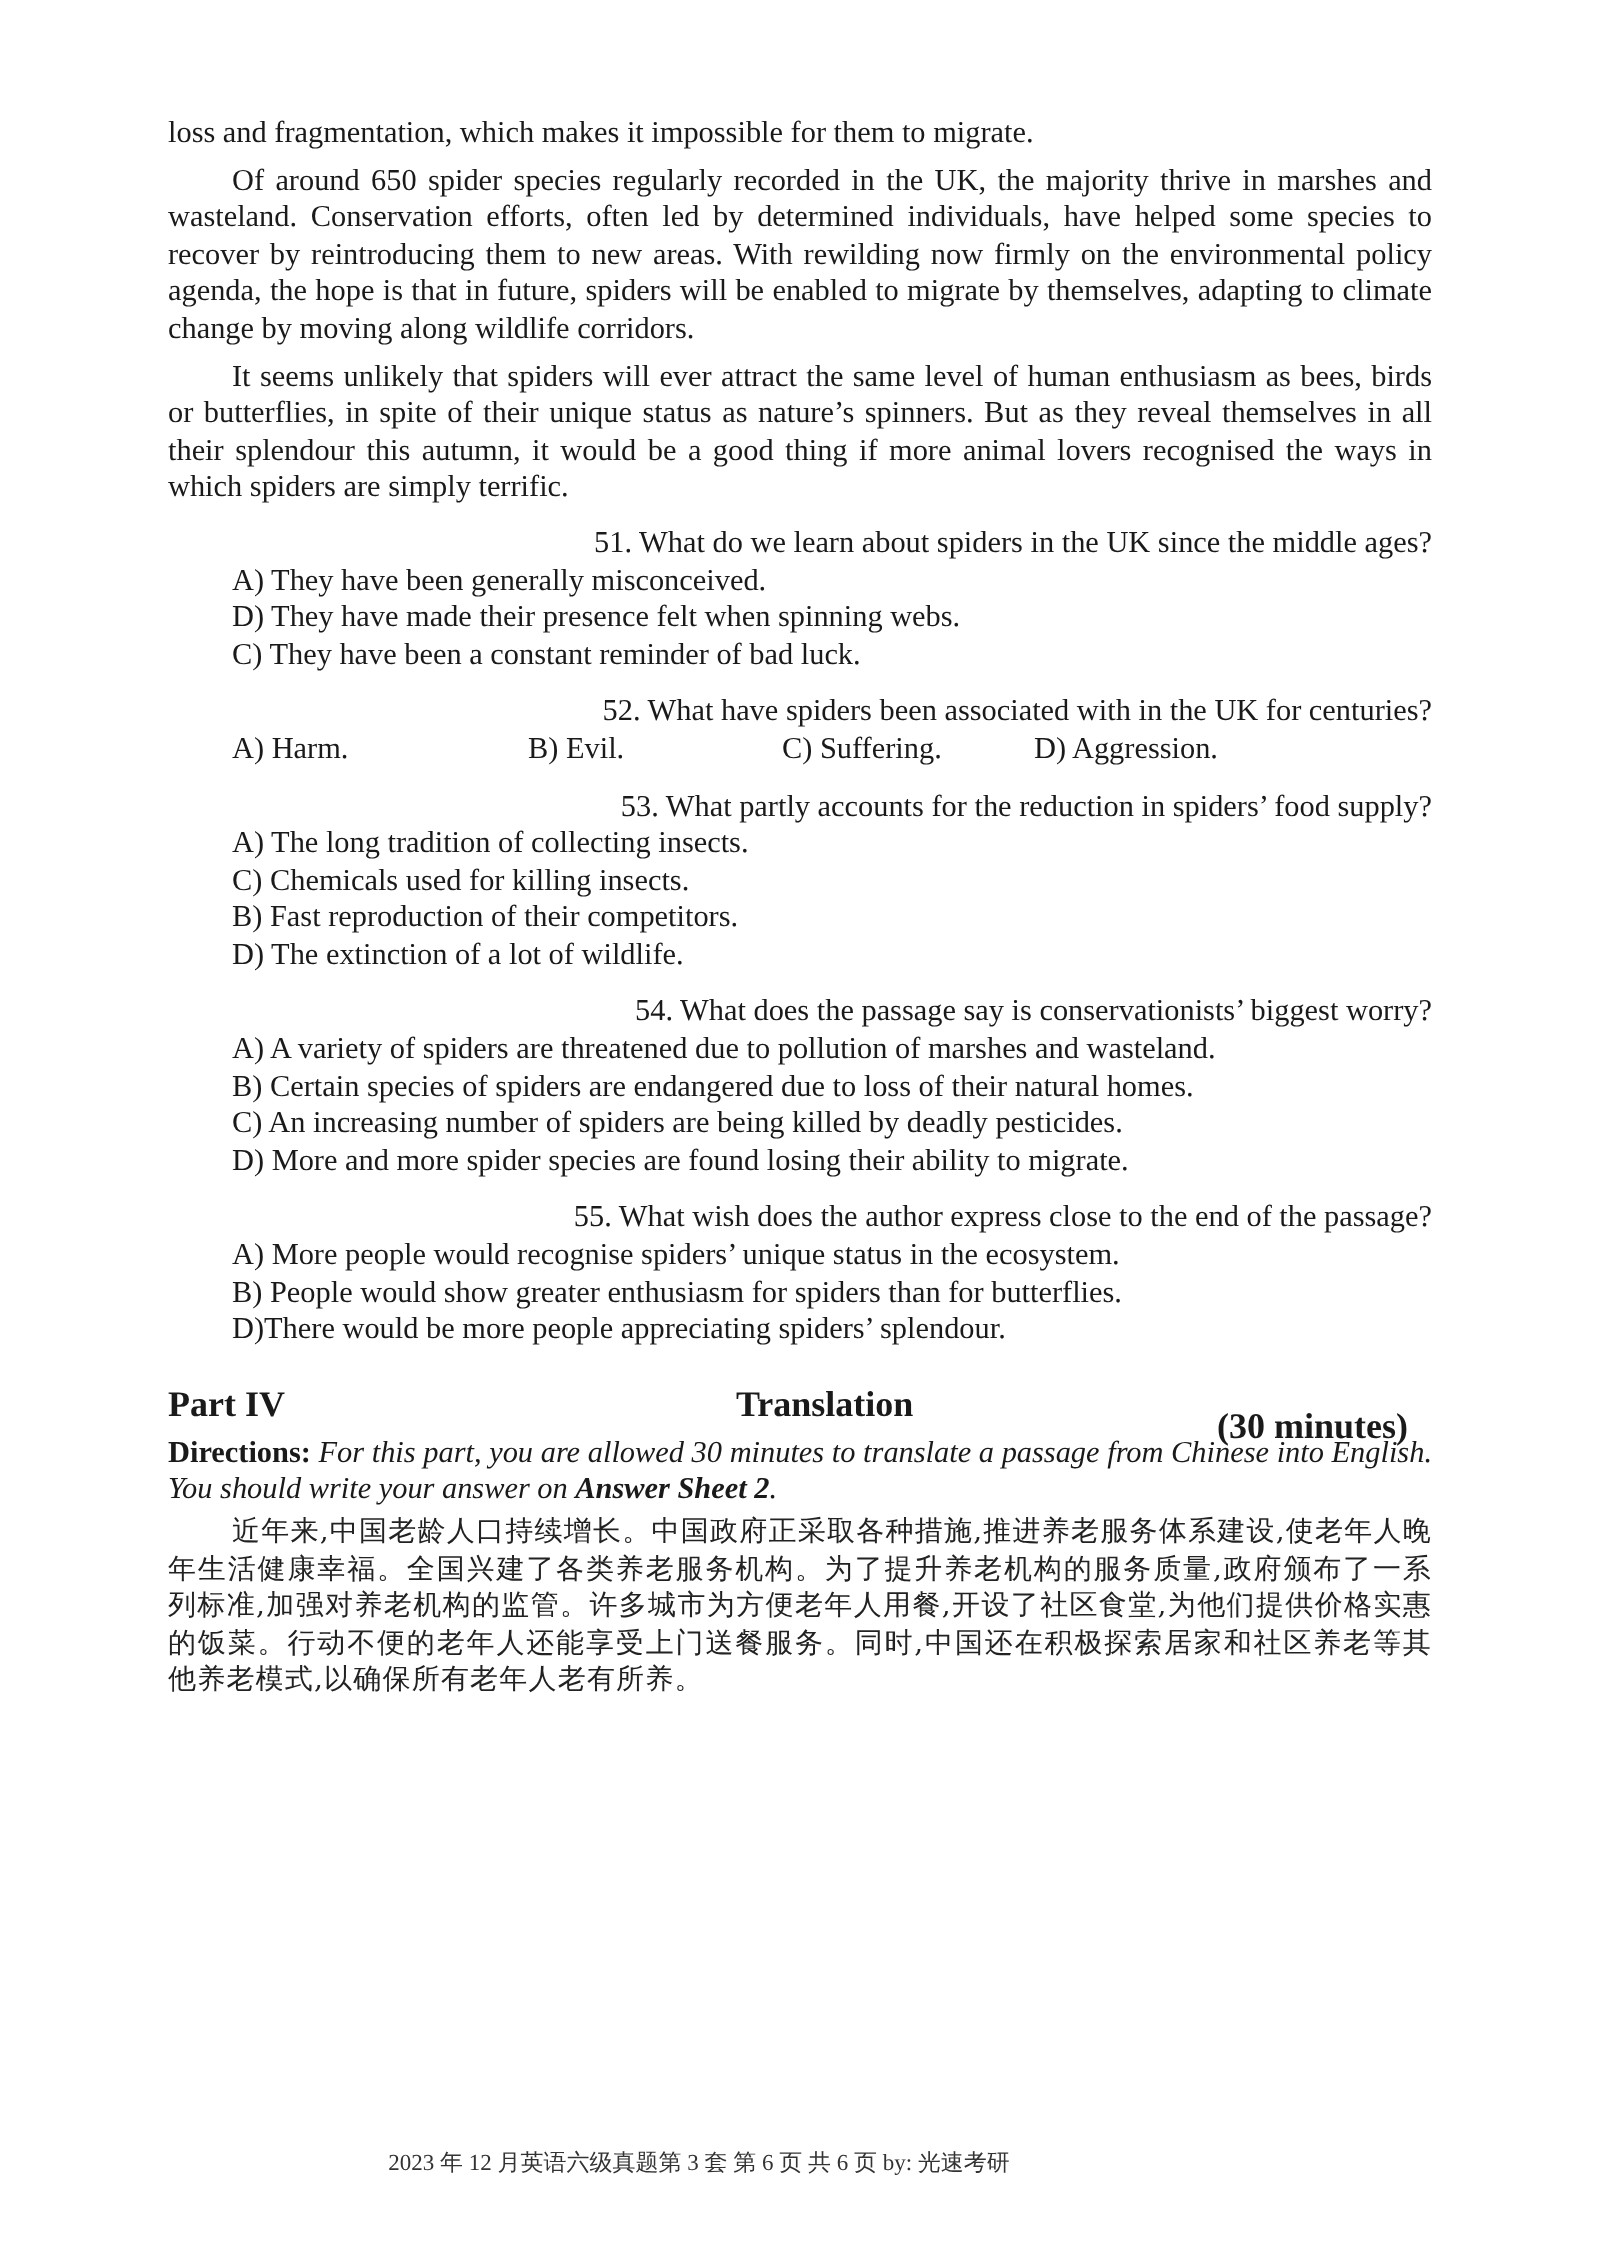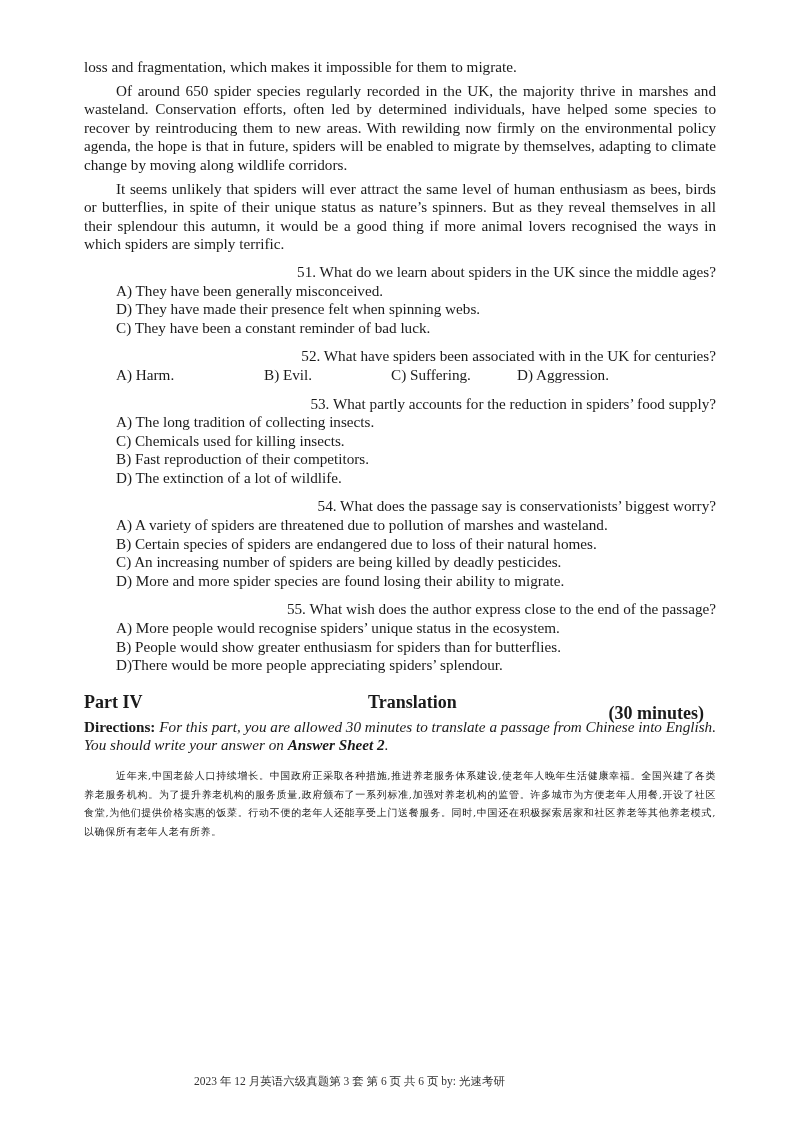--- a/index.html
+++ b/index.html
@@ -26,23 +26,23 @@
     font-weight: bold; font-size: 18px;
   }
   .part-header .left { position: absolute; left: 0; top: 0; }
   .part-header .center { position: absolute; left: 284px; top: 0; }
   .part-header .right { position: absolute; right: 12px; top: 0; margin-top: 11px; }
   .directions { margin-top: 5px; text-align: justify; }
   .directions b { font-weight: bold; font-style: normal; }
   .directions i { font-style: italic; }
   .directions .sheet { font-weight: bold; font-style: italic; }
   .chinese {
-    margin-top: 12px; text-indent: 32px;
+    margin-top: 2px; text-indent: 32px;
     font-family: "DejaVu Serif", "Liberation Serif", serif;
-    font-size: 10px; line-height: 18.6px; letter-spacing: 0.6px;
+    font-size: 14px; line-height: 18.6px; letter-spacing: 0.6px;
     text-align: justify; color: #222;
   }
   .footer {
     position: absolute; left: 0; width: 699px; top: 1074px; text-align: center;
     font-size: 11.5px; color: #333;
     font-family: "Liberation Serif", "DejaVu Serif", serif;
   }
 </style>
 </head>
 <body>

